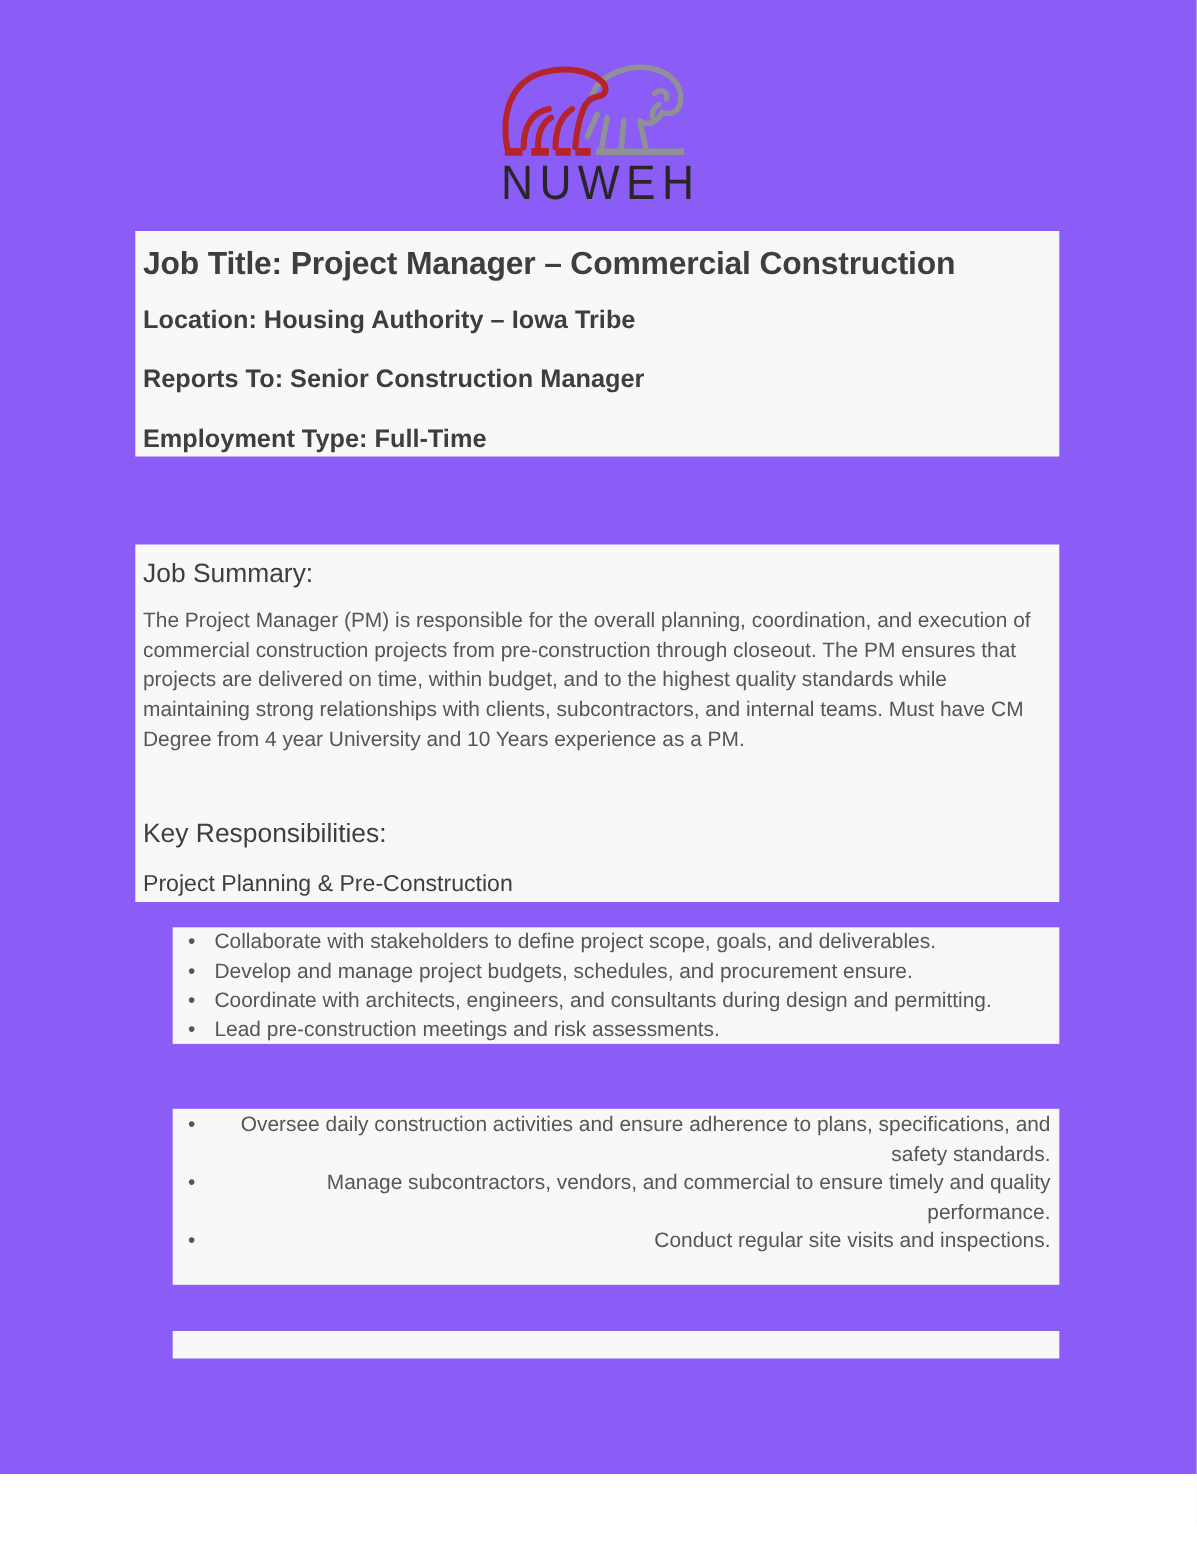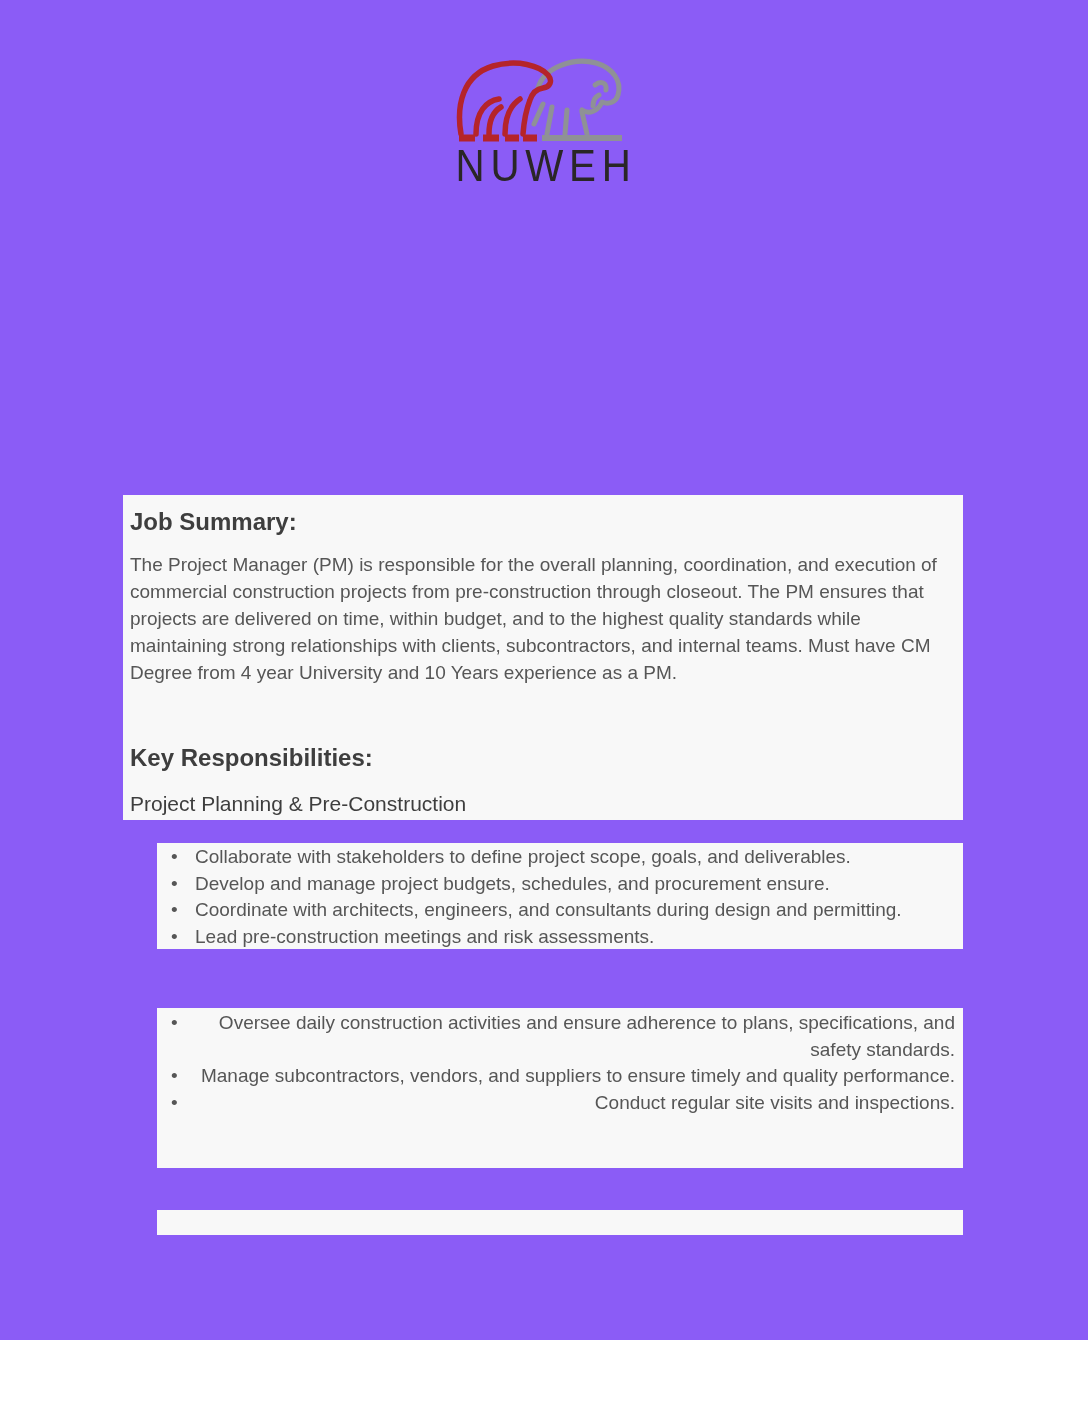--- a/index.html
+++ b/index.html
@@ -64,21 +64,21 @@
   .meta-line {
     font-size: 23px;
     line-height: 30px;
     font-weight: 700;
     color: #3e3e3e;
     margin: 0 0 24px 0;
   }
   h3.section-heading {
     font-size: 24px;
     line-height: 32px;
-    font-weight: 700;
+    font-weight: 400;
     color: #3e3e3e;
   }
   .summary-heading { margin: 0 0 13px 0; }
   .kr-heading      { margin: 0 0 16px 0; }
   h4.sub-heading {
     font-size: 21px;
     line-height: 28px;
     font-weight: 400;
     color: #3e3e3e;
     margin: 0;
@@ -138,20 +138,26 @@
       <g stroke-width="7" stroke-linecap="butt" stroke="#b5242a">
         <path d="M11,88 L27,88"></path>
         <path d="M35,88 L51,88"></path>
         <path d="M57,88 L71,88"></path>
         <path d="M75,88 L89,88"></path>
       </g>
     </svg>
     <span class="wordmark">NUWEH</span>
   </div>
 
+  <div class="shade block-header">
+    <h1>Job Title: Project Manager – Commercial Construction</h1>
+    <div class="meta-line">Location: Housing Authority – Iowa Tribe</div>
+    <div class="meta-line">Reports To: Senior Construction Manager</div>
+    <div class="meta-line">Employment Type: Full-Time</div>
+  </div>
 
   <div class="shade block-summary">
     <h3 class="section-heading summary-heading">Job Summary:</h3>
     <p class="body-text">The Project Manager (PM) is responsible for the overall planning, coordination, and execution of commercial construction projects from pre-construction through closeout. The PM ensures that projects are delivered on time, within budget, and to the highest quality standards while maintaining strong relationships with clients, subcontractors, and internal teams. Must have CM Degree from 4 year University and 10 Years experience as a PM.</p>
     <h3 class="section-heading kr-heading">Key Responsibilities:</h3>
     <h4 class="sub-heading">Project Planning &amp; Pre-Construction</h4>
   </div>
 
   <div class="shade bullets-1">
     <ul class="bullet-list">
@@ -159,20 +165,20 @@
       <li>Develop and manage project budgets, schedules, and procurement ensure.</li>
       <li>Coordinate with architects, engineers, and consultants during design and permitting.</li>
       <li>Lead pre-construction meetings and risk assessments.</li>
     </ul>
   </div>
 
 
   <div class="shade bullets-2">
     <ul class="bullet-list">
       <li>Oversee daily construction activities and ensure adherence to plans, specifications, and safety standards.</li>
-      <li>Manage subcontractors, vendors, and suppliers to ensure timely and quality performance.</li>
+      <li>Manage subcontractors, vendors, and commercial to ensure timely and quality performance.</li>
       <li>Conduct regular site visits and inspections.</li>
     </ul>
   </div>
 
   <div class="shade empty-bar"></div>
 
 </div>
 
 </body></html>

